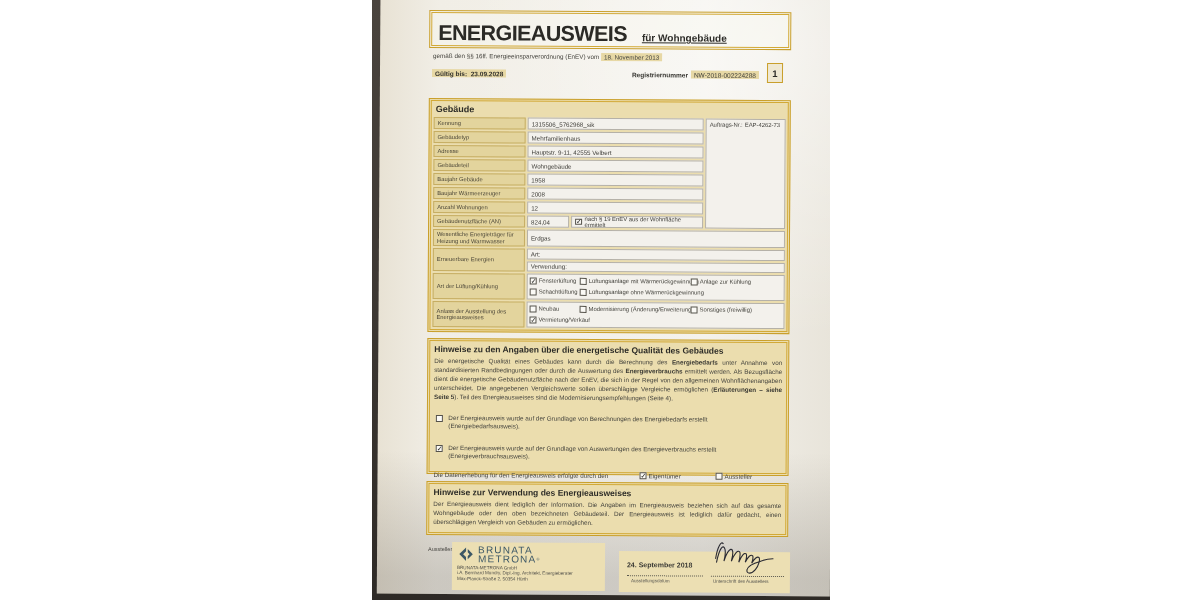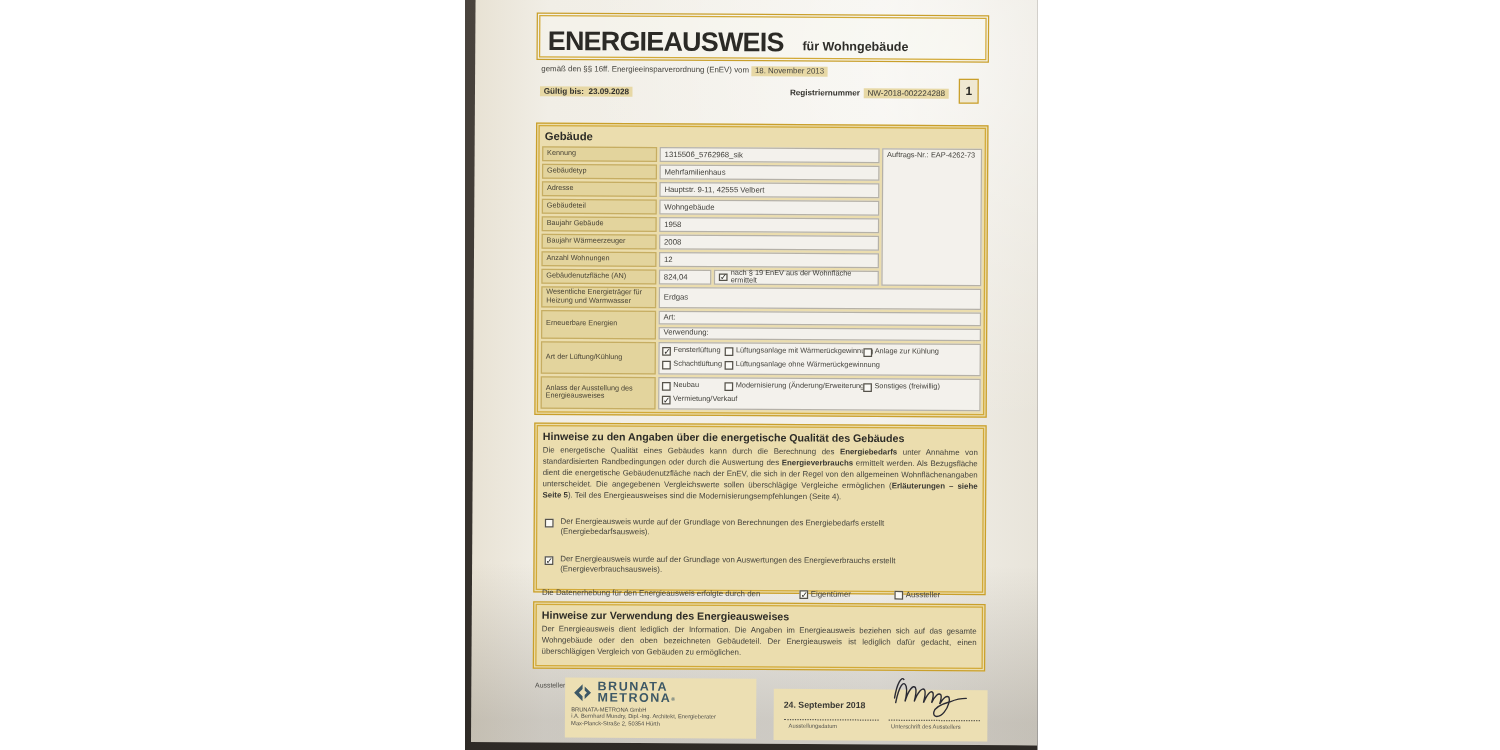--- a/index.html
+++ b/index.html
@@ -15,21 +15,21 @@
            linear-gradient(to right, #e8e2d4 0%, #f1eee6 13%, #f4f2ec 72%, #e8e4da 100%);}
   .form{position:absolute;left:49px;top:2px;width:364px;height:596px;font-size:6.5px;}
 
   .goldbox{position:absolute;border:1.5px solid #c99f2b;box-sizing:border-box;}
   .goldbox::before{content:"";position:absolute;inset:1px;border:1px solid #d2a937;pointer-events:none;}
 
   
   .title-box{left:0;top:12px;width:362px;height:38px;background:rgba(250,248,242,0.35);
              display:flex;align-items:flex-end;padding:0 0 4px 8px;}
   .main-title{font-size:21.5px;font-weight:bold;letter-spacing:-0.6px;color:#2b2a26;line-height:20px;}
-  .sub-title{font-size:10px;font-weight:bold;margin-left:15px;padding-bottom:1px;color:#2e2d29;}
+  .sub-title{font-size:10px;font-weight:bold;margin-left:15px;padding-bottom:1px;color:#2e2d29;text-decoration:underline;}
   .gemaess{position:absolute;left:4px;top:54px;font-size:6.3px;color:#45443e;}
   .hl{background:#e7d8a5;padding:0.5px 3px;}
   .valid-row{position:absolute;left:0;top:68px;width:362px;height:20px;}
   .valid-left{position:absolute;left:3px;top:3px;font-weight:bold;color:#33322d;}
   .reg{position:absolute;right:32px;top:3px;display:flex;align-items:center;gap:3px;}
   .reg-label{font-weight:bold;color:#33322d;}
   .page-box{position:absolute;left:338px;top:-5px;width:16px;height:20px;border:1.5px solid #c99f2b;
             background:#efe8d2;display:flex;align-items:center;justify-content:center;
             font-size:9.5px;font-weight:bold;color:#2b2a26;box-sizing:border-box;}
 
@@ -70,21 +70,21 @@
   .opt2{margin-top:14px;}
   .dataline{position:relative;margin-top:11px;height:10px;font-size:6.3px;color:#45443e;}
   .dl-cb1{position:absolute;left:206px;top:0;display:flex;gap:2.5px;align-items:center;}
   .dl-cb2{position:absolute;left:282px;top:0;display:flex;gap:2.5px;align-items:center;}
 
   
   .footer{position:absolute;left:0;top:543px;width:362px;height:52px;}
   .aussteller-label{position:absolute;left:2px;top:5px;font-size:5.5px;color:#4a4944;}
   .logo-panel{position:absolute;left:26px;top:1px;width:153px;height:48px;background:#ecdfb3;padding:3px 5px;box-sizing:border-box;}
   .logo-row{display:flex;align-items:center;gap:3px;}
-  .wordmark{color:#3d5866;font-weight:bold;font-size:10px;line-height:9px;letter-spacing:1.2px;}
+  .wordmark{color:#3d5866;font-weight:normal;font-size:10px;line-height:9px;letter-spacing:1.2px;}
   .wordmark .tm{font-size:4px;letter-spacing:0;vertical-align:top;}
   .fineprint{margin-top:2px;font-size:4.6px;line-height:5.4px;color:#4e4d48;}
   .date-panel{position:absolute;left:193px;top:9px;width:171px;height:41px;background:#ecdfb3;box-sizing:border-box;}
   .issue-date{position:absolute;left:8px;top:10px;font-size:7px;font-weight:bold;color:#3a3934;}
   .dotline{position:absolute;border-bottom:1px dotted #5b594f;height:0;}
   .dl-date{left:8px;top:24px;width:76px;}
   .dl-sig{left:92px;top:24px;width:73px;}
   .caption{position:absolute;font-size:4.6px;color:#55544e;}
   .cap-date{left:12px;top:27px;}
   .cap-sig{left:94px;top:27px;}

